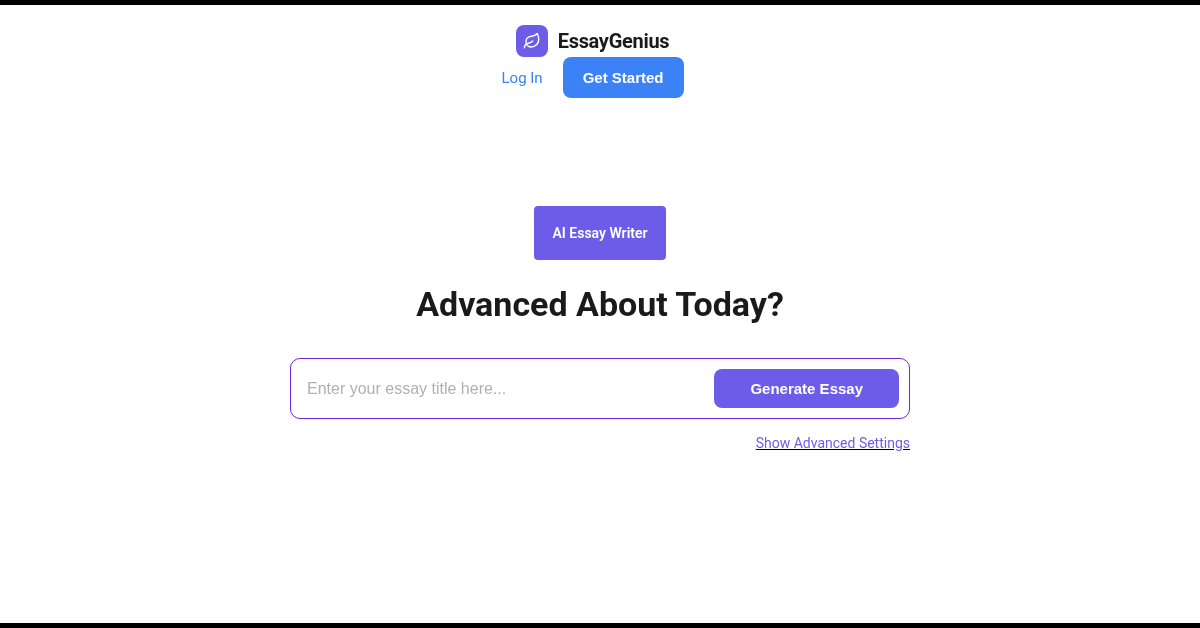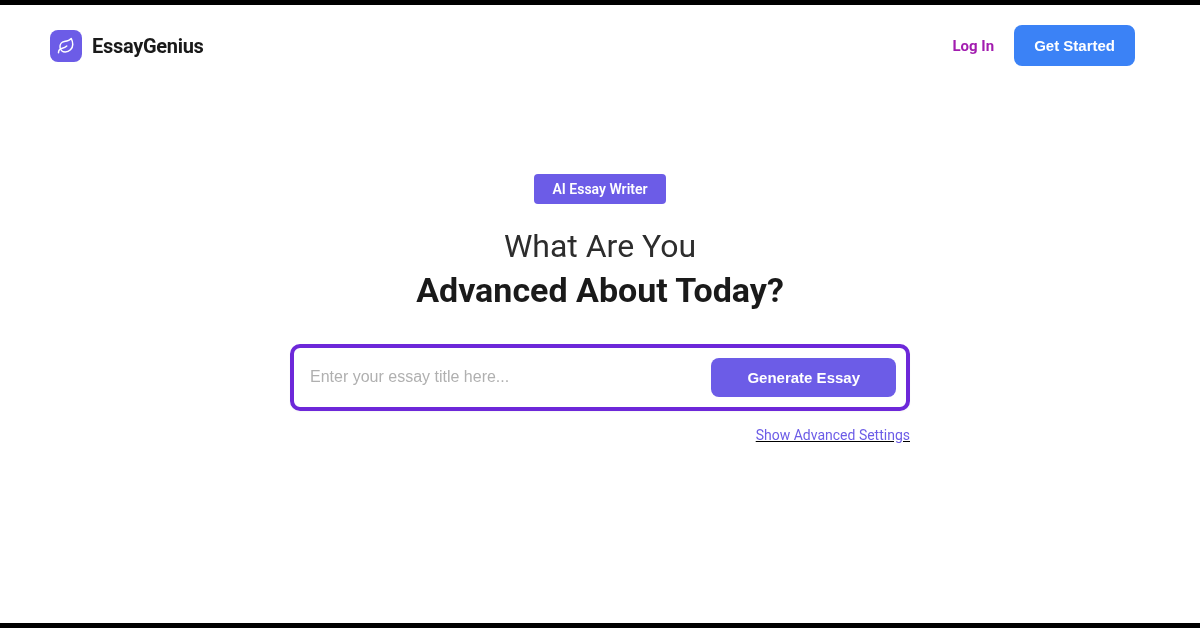--- a/index.html
+++ b/index.html
@@ -14,20 +14,21 @@
       height: 628px;
       position: relative;
       border-top: 5px solid #000;
       border-bottom: 5px solid #000;
     }
     .header {
       display: flex;
       align-items: center;
       justify-content: space-between;
       padding: 20px 65px 0 50px;
+      flex-direction: column;
     }
     .logo-container {
       display: flex;
       align-items: center;
       gap: 10px;
     }
     .logo-icon {
       width: 32px;
       height: 32px;
       background: #6c5ce7;
@@ -41,23 +42,23 @@
       font-weight: 700;
       color: #1a1a1a;
       letter-spacing: -0.3px;
     }
     .nav-actions {
       display: flex;
       align-items: center;
       gap: 20px;
     }
     .login-link {
-      color: #a21caf;
+      color: #3b82f6;
       font-size: 15px;
-      font-weight: 700;
+      font-weight: 400;
       cursor: pointer;
       text-decoration: none;
     }
     .get-started-btn {
       background: #3b82f6;
       color: #fff;
       border: none;
       padding: 12px 20px;
       border-radius: 8px;
       font-size: 15px;
@@ -66,21 +67,21 @@
     }
     .main-content {
       display: flex;
       flex-direction: column;
       align-items: center;
       margin-top: 108px;
     }
     .badge {
       background: #6c5ce7;
       color: #fff;
-      padding: 7px 18px;
+      padding: 19px 18px;
       border-radius: 4px;
       font-size: 14px;
       font-weight: 600;
       margin-bottom: 22px;
       text-align: center;
     }
     .heading {
       text-align: center;
       margin-bottom: 32px;
     }
@@ -93,21 +94,21 @@
     .heading-line2 {
       font-size: 34px;
       font-weight: 700;
       color: #1a1a1a;
       line-height: 1.3;
     }
     .input-container {
       width: 620px;
       display: flex;
       align-items: center;
-      border: 4px solid #6d28d9;
+      border: 1px solid #6d28d9;
       border-radius: 10px;
       padding: 10px 10px 10px 16px;
       box-shadow: 0 1px 2px rgba(0,0,0,0.04);
     }
     .essay-input {
       flex: 1;
       border: none;
       outline: none;
       font-size: 16px;
       color: #333;
@@ -154,21 +155,20 @@
   </div>
   <div class="nav-actions">
     <a class="login-link">Log In</a>
     <button class="get-started-btn">Get Started</button>
   </div>
 </div>
 
 <div class="main-content">
   <div class="badge">AI Essay Writer</div>
   <div class="heading">
-    <div class="heading-line1">What Are You</div>
     <div class="heading-line2">Advanced About Today?</div>
   </div>
   <div class="input-container">
     <input type="text" class="essay-input" placeholder="Enter your essay title here..." style="">
     <button class="generate-btn">Generate Essay</button>
   </div>
   <div class="advanced-link">
     <a>Show Advanced Settings</a>
   </div>
 </div>

